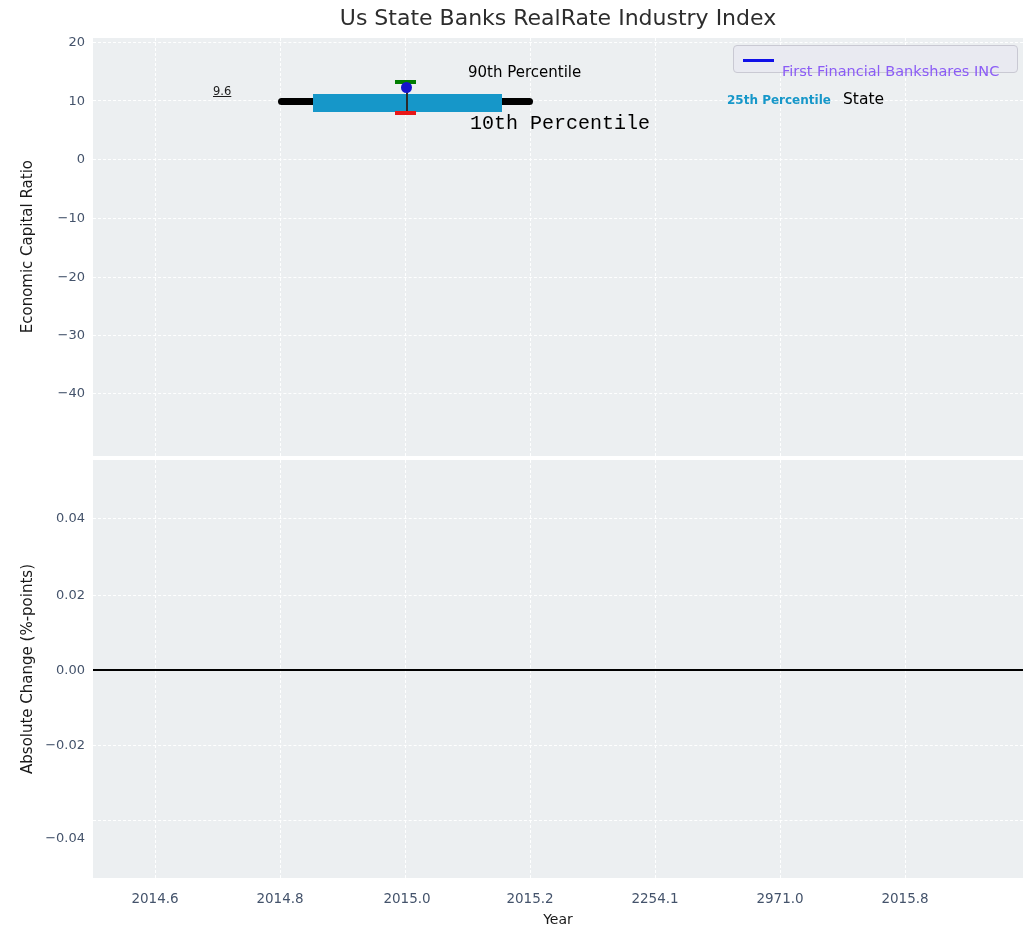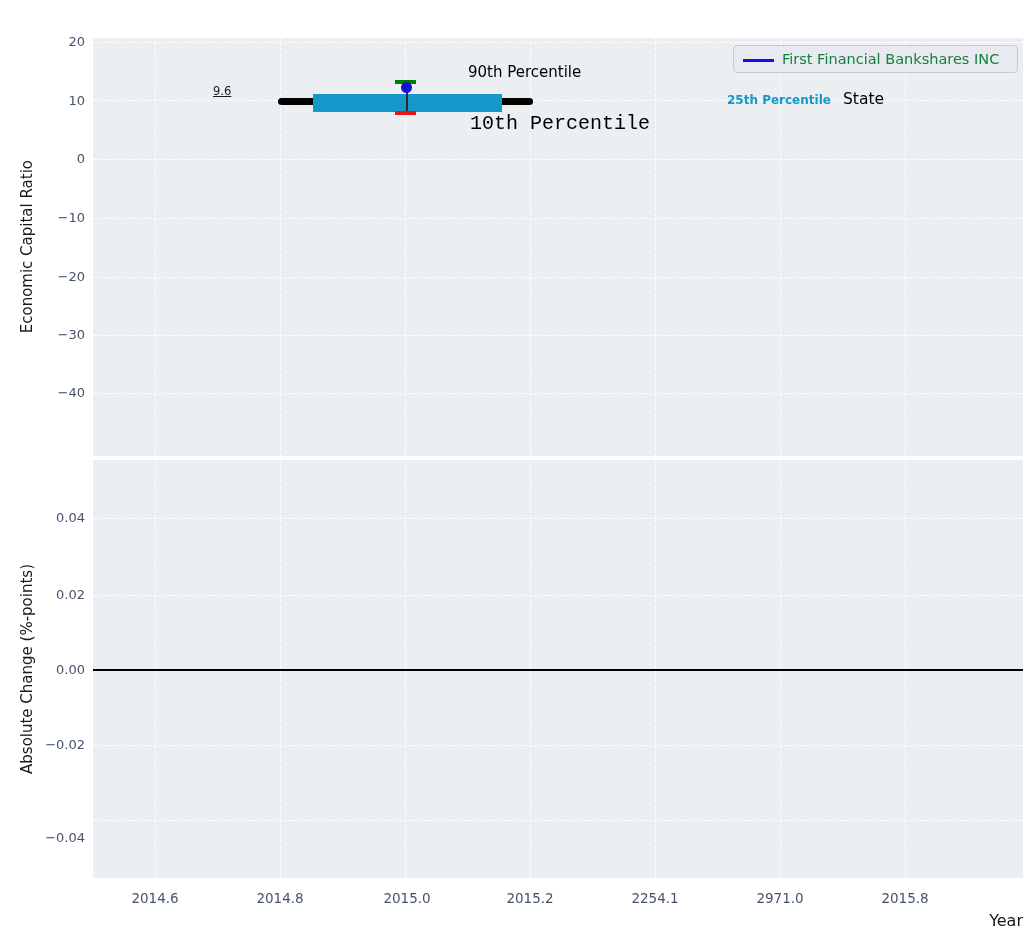--- a/index.html
+++ b/index.html
@@ -24,32 +24,32 @@
   }
   .xtick {
     position:absolute; width:80px; top:889px; height:18px; line-height:18px;
     text-align:center; font-size:13.5px; color:#44536b;
   }
   .ylab {
     position:absolute; writing-mode:vertical-rl; transform:rotate(180deg);
     font-size:15px; color:#191919; white-space:nowrap;
   }
   .xlab {
-    position:absolute; left:93px; top:911px; width:930px; text-align:right;
-    font-size:16px; color:#191919;
+    position:absolute; left:93px; top:911px; width:930px; text-align:center;
+    font-size:14px; color:#191919;
   }
   .legend {
     position:absolute; left:733px; top:45px; width:285px; height:28px;
     background:#e9eaf1; border:1px solid #c9c9d3; border-radius:4px;
     box-sizing:border-box;
   }
   .legend-line { position:absolute; left:9px; top:13px; width:31px; height:2.5px; background:#1010e8; }
   .legend-label {
-    position:absolute; left:48px; top:0; height:26px; line-height:26px;
-    font-size:14.5px; color:#15803d; white-space:nowrap;
+    position:absolute; left:48px; top:12px; height:26px; line-height:26px;
+    font-size:14.5px; color:#8b5cf6; white-space:nowrap;
   }
   .median-line { position:absolute; left:185px; top:60px; width:255px; height:7px; background:#000000; border-radius:4px; }
   .iqr-band { position:absolute; left:220px; top:56px; width:189px; height:18px; background:#1697c9; }
   .whisker { position:absolute; left:313px; top:43px; width:2px; height:33px; background:#2a2a2a; }
   .cap { position:absolute; width:21px; height:4px; }
   .cap-90 { left:302px; top:42px; background:#007d00; }
   .cap-10 { left:302px; top:73px; background:#e81717; }
   .company-dot { position:absolute; left:308px; top:44px; width:11px; height:11px; border-radius:50%; background:#1414cc; }
   .zero-line { position:absolute; left:0; top:209px; width:100%; height:2px; background:#000000; }
   .ann { position:absolute; white-space:nowrap; color:#000000; }
@@ -57,20 +57,21 @@
   .ann-10 { left:470px; top:112px; font-size:20px;font-family:Liberation Mono, monospace; }
   .ann-96 { left:213px; top:84px; font-size:11.5px; color:#1c1c1c;text-decoration:underline; }
   .ann-25 { left:727px; top:93px; font-size:12px; font-weight:bold; color:#1697c9; }
   .ann-med { left:843px; top:90px; font-size:15.5px; }
 </style>
 </head>
 <body>
 
 <div class="fig">
 
+  <div class="title">Us State Banks RealRate Industry Index</div>
 
   <div class="axes ax1">
     <div class="vgrid" style="left:62px"></div>
     <div class="vgrid" style="left:187px"></div>
     <div class="vgrid" style="left:312px"></div>
     <div class="vgrid" style="left:437px"></div>
     <div class="vgrid" style="left:562px"></div>
     <div class="vgrid" style="left:687px"></div>
     <div class="vgrid" style="left:812px"></div>
     <div class="hgrid" style="top:4px"></div>

